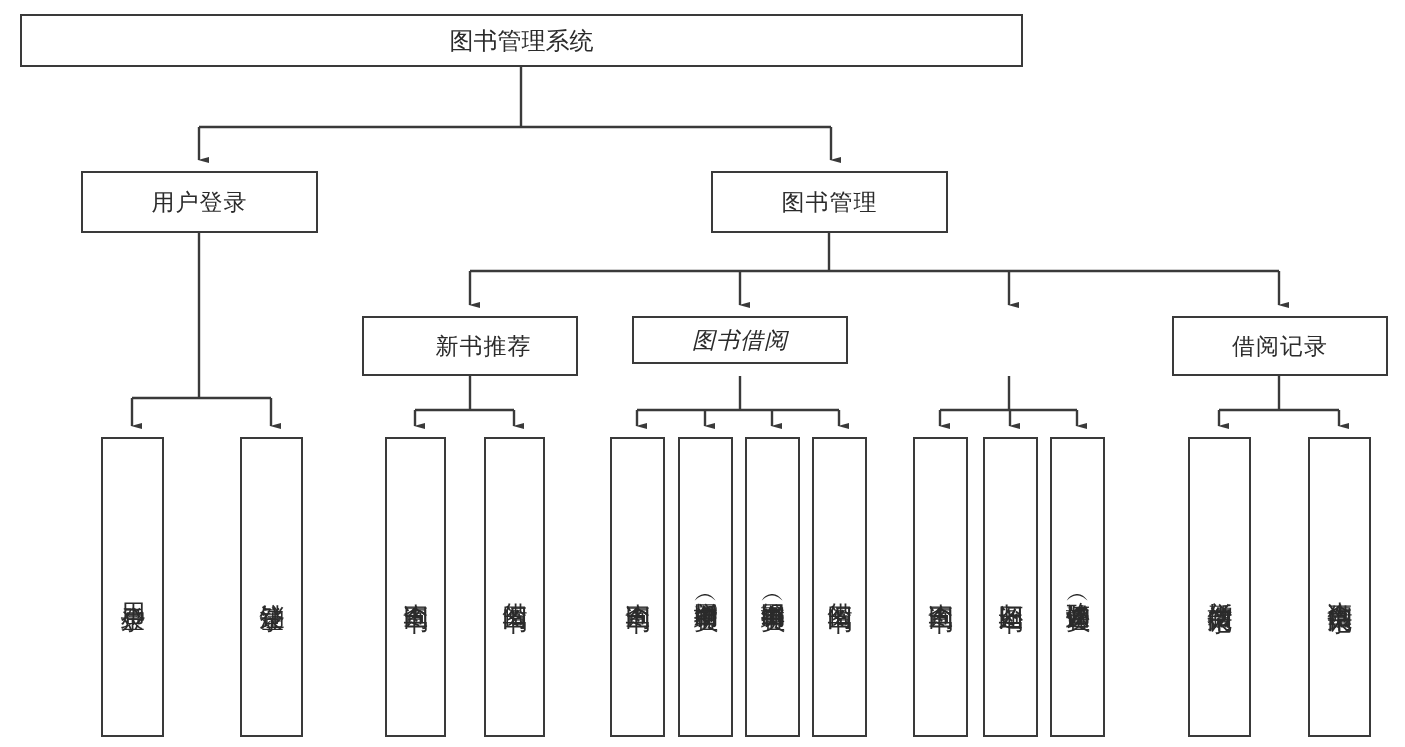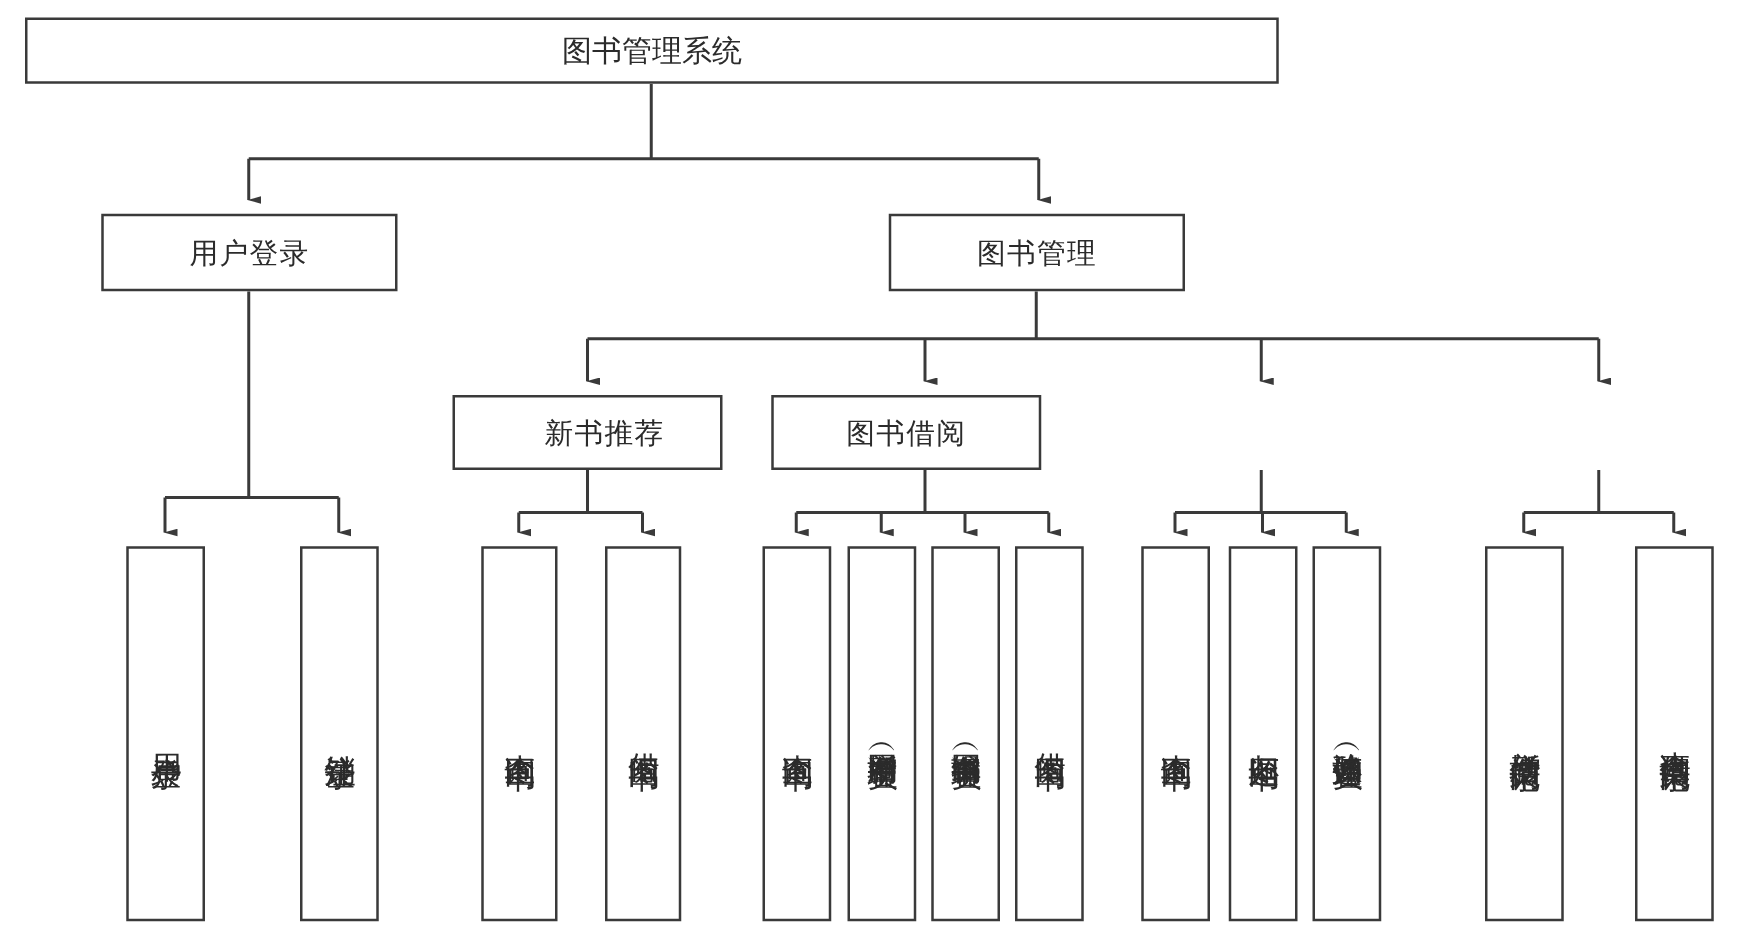--- a/index.html
+++ b/index.html
@@ -72,21 +72,22 @@
       <path d="M1339,410 L1339,426" marker-end="url(#arw)"></path>
     </g>
   </svg>
 
   <div class="node root" style="left:20px;top:14px;width:1003px;height:53px;">图书管理系统</div>
 
   <div class="node h" style="left:81px;top:171px;width:237px;height:62px;">用户登录</div>
   <div class="node h" style="left:711px;top:171px;width:237px;height:62px;">图书管理</div>
 
   <div class="node h" style="left:362px;top:316px;width:216px;height:60px;padding-left:27px;">新书推荐</div>
-  <div class="node h" style="left:617px;top:316px;width:216px;height:60px;">图书借阅</div>
+  <div class="node h" style="left:632px;top:316px;width:216px;height:48px;font-style:italic;">图书借阅</div>
+  <div class="node h" style="left:1172px;top:316px;width:216px;height:60px;">借阅记录</div>
 
   <div class="leaf" style="left:101px;top:437px;width:63px;height:300px;">
     <span class="vtext">用户登录</span>
     </div>
   <div class="leaf" style="left:240px;top:437px;width:63px;height:300px;">
     <span class="vtext">注销登录</span>
     </div>
   <div class="leaf" style="left:385px;top:437px;width:61px;height:300px;">
     <span class="vtext">查询图书</span>
     </div>

